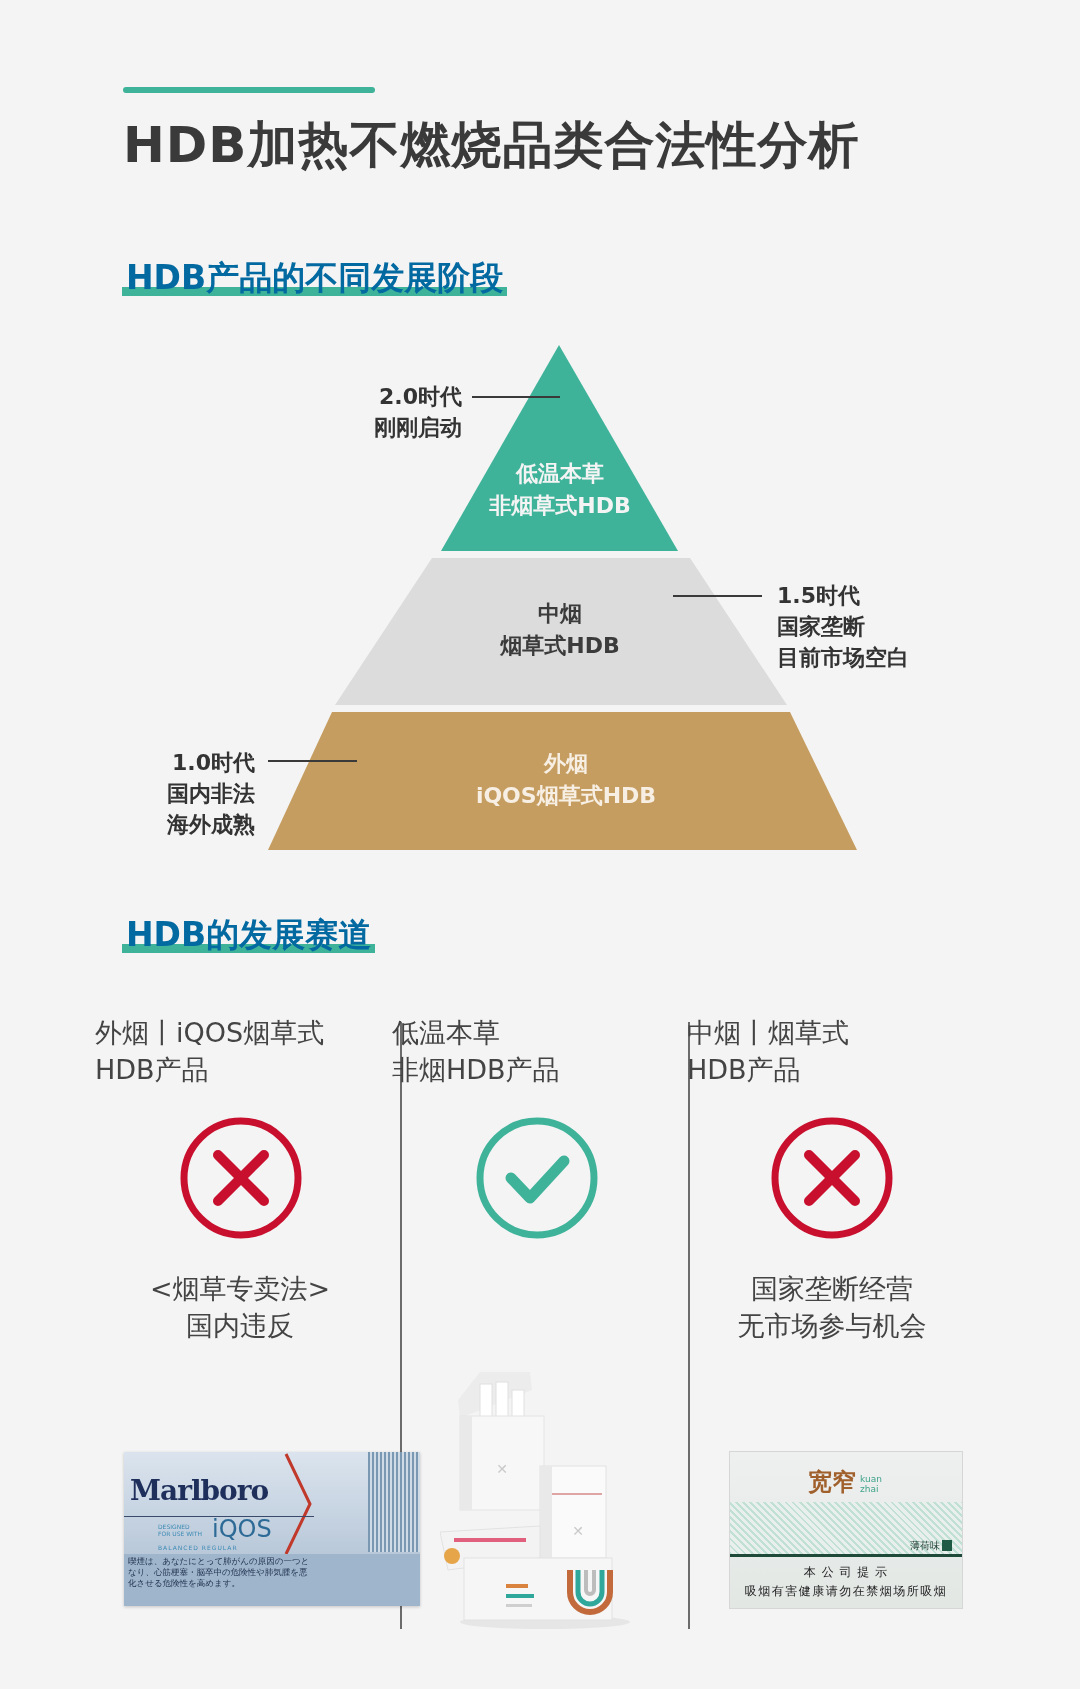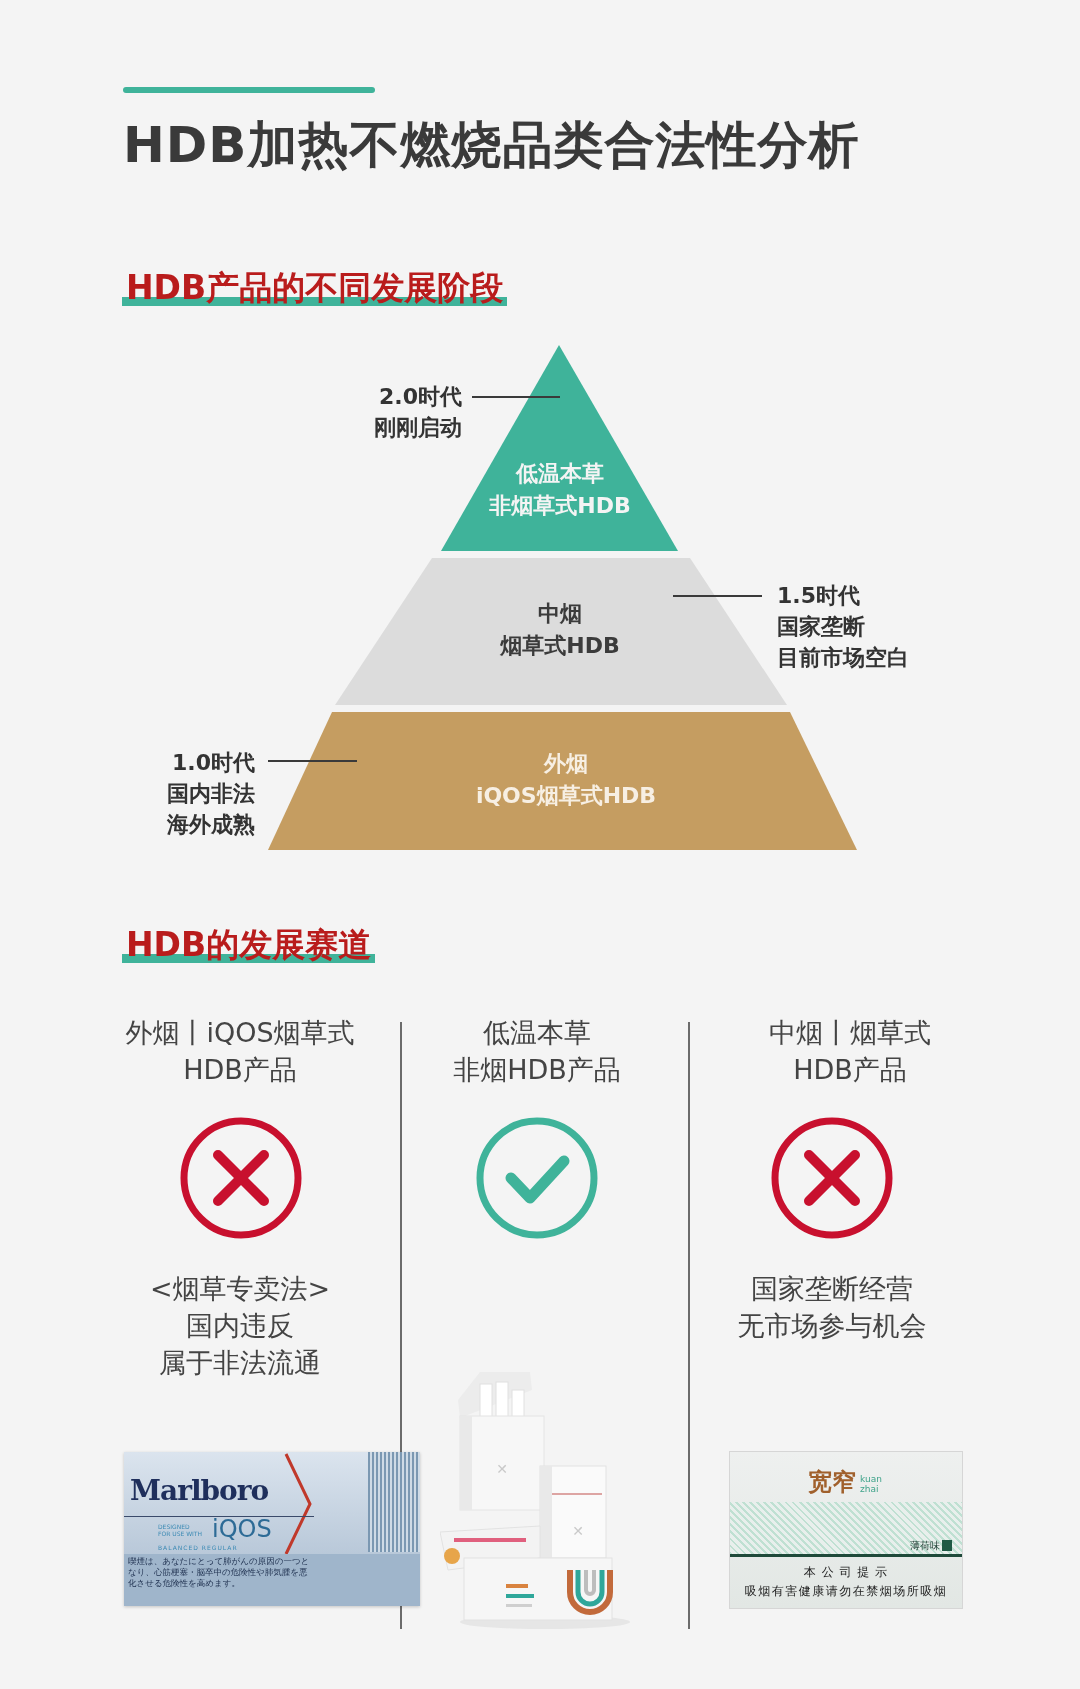--- a/index.html
+++ b/index.html
@@ -5,28 +5,28 @@
   html, body { margin: 0; padding: 0; }
   body {
     width: 1080px; height: 1689px; position: relative; overflow: hidden;
     background: #f4f4f4;
     font-family: "DejaVu Sans", "Liberation Sans", sans-serif;
     color: #3b3b3b;
   }
   .abs { position: absolute; }
   .top-rule { left: 123px; top: 87px; width: 252px; height: 6px; border-radius: 3px; background: #3fb39a; }
   .main-title { left: 123px; top: 112px; font-size: 50px; font-weight: bold; color: #3a3a3a; letter-spacing: 1px; white-space: nowrap; }
-  .sec-head { font-size: 33px; font-weight: bold; color: #b91c1c; white-space: nowrap; line-height: 40px; margin-top: 10px; }
+  .sec-head { font-size: 33px; font-weight: bold; color: #0369a1; white-space: nowrap; line-height: 40px; }
   .sec-head .hl { position: absolute; left: -4px; right: -4px; bottom: 2px; height: 9px; background: #3fb39a; z-index: 0; }
   .sec-head .tx { position: relative; z-index: 1; }
   .pyr-svg { left: 0; top: 0; }
   .tier-label { text-align: center; font-weight: bold; font-size: 22px; line-height: 32px; white-space: nowrap; }
   .era { font-weight: bold; font-size: 22px; line-height: 31px; color: #333; white-space: nowrap; }
   .era.right-align { text-align: right; }
-  .lane-title { text-align: center; font-size: 27px; line-height: 37px; color: #444; white-space: nowrap; }
+  .lane-title { font-size: 27px; line-height: 37px; color: #444; white-space: nowrap; }
   .lane-desc { text-align: center; font-size: 27px; line-height: 37px; color: #444; white-space: nowrap; }
   .divider { width: 2px; background: #6b6b6b; }
   .col { width: 290px; }
 </style>
 </head>
 <body>
 
 <div class="abs top-rule"></div>
 <div class="abs main-title">HDB加热不燃烧品类合法性分析</div>
 
@@ -86,21 +86,20 @@
   <div class="lane-title">HDB产品</div>
 </div>
 <svg class="abs" style="left:178px; top:1115px;" width="126" height="126">
   <circle cx="63" cy="63" r="57" fill="none" stroke="#c8102e" stroke-width="7"></circle>
   <line x1="40" y1="40" x2="86" y2="86" stroke="#c8102e" stroke-width="10" stroke-linecap="round"></line>
   <line x1="86" y1="40" x2="40" y2="86" stroke="#c8102e" stroke-width="10" stroke-linecap="round"></line>
 </svg>
 <div class="abs col" style="left:95px; top:1270px;">
   <div class="lane-desc">&lt;烟草专卖法&gt;</div>
   <div class="lane-desc">国内违反</div>
-  <div class="lane-desc">属于非法流通</div>
 </div>
 
 <div class="abs" style="left:124px; top:1452px; width:256px; height:154px; background:linear-gradient(180deg,#dbe4ee 0%,#bccbdb 60%,#a9bbcf 100%); overflow:hidden; box-shadow:0 1px 3px rgba(0,0,0,0.2);padding-left:40px;">
   <div style="position:absolute; right:0; top:0; width:52px; height:100px; background:repeating-linear-gradient(90deg,#7b98b2 0 2px,#cfdbe6 2px 4px);"></div>
   <svg style="position:absolute; left:160px; top:0;" width="30" height="104">
       <polyline points="2,2 26,52 2,102" fill="none" stroke="#c0392b" stroke-width="3"></polyline>
     </svg>
   <div style="position:absolute; left:6px; top:22px; font-family:'DejaVu Serif',serif; font-weight:bold; font-size:28px; color:#1f2f5c; letter-spacing:-1px;">Marlboro</div>
   <div style="position:absolute; left:0; top:64px; width:190px; height:1px; background:#3a4a6a;"></div>
   <div style="position:absolute; left:34px; top:71px; font-size:6px; line-height:7px; color:#3c8ab4;">
@@ -148,21 +147,21 @@
   <circle cx="12" cy="196" r="8" fill="#e7a54a"></circle>
   <rect x="24" y="198" width="148" height="62" fill="#f6f6f6" stroke="#e2e2e2"></rect>
   <path d="M130 210 v22 a20 20 0 0 0 40 0 v-22" fill="none" stroke="#c26a3b" stroke-width="6"></path>
   <path d="M138 210 v22 a12 12 0 0 0 24 0 v-22" fill="none" stroke="#2fa79a" stroke-width="5"></path>
   <path d="M146 210 v20 a4 4 0 0 0 8 0 v-20" fill="none" stroke="#bdbdbd" stroke-width="4"></path>
   <rect x="66" y="224" width="22" height="4" fill="#d9833f"></rect>
   <rect x="66" y="234" width="28" height="4" fill="#2fa79a"></rect>
   <rect x="66" y="244" width="26" height="3" fill="#cfcfcf"></rect>
 </svg>
 
-<div class="abs col" style="left:705px; top:1014px;">
+<div class="abs col" style="left:687px; top:1014px;">
   <div class="lane-title">中烟丨烟草式</div>
   <div class="lane-title">HDB产品</div>
 </div>
 <svg class="abs" style="left:769px; top:1115px;" width="126" height="126">
   <circle cx="63" cy="63" r="57" fill="none" stroke="#c8102e" stroke-width="7"></circle>
   <line x1="40" y1="40" x2="86" y2="86" stroke="#c8102e" stroke-width="10" stroke-linecap="round"></line>
   <line x1="86" y1="40" x2="40" y2="86" stroke="#c8102e" stroke-width="10" stroke-linecap="round"></line>
 </svg>
 <div class="abs col" style="left:687px; top:1270px;">
   <div class="lane-desc">国家垄断经营</div>

